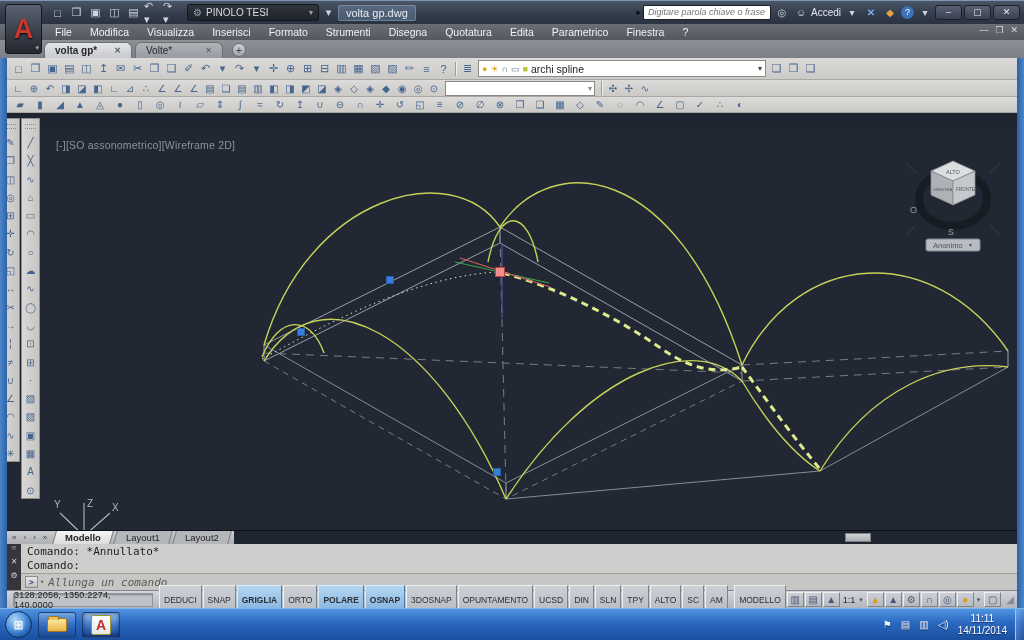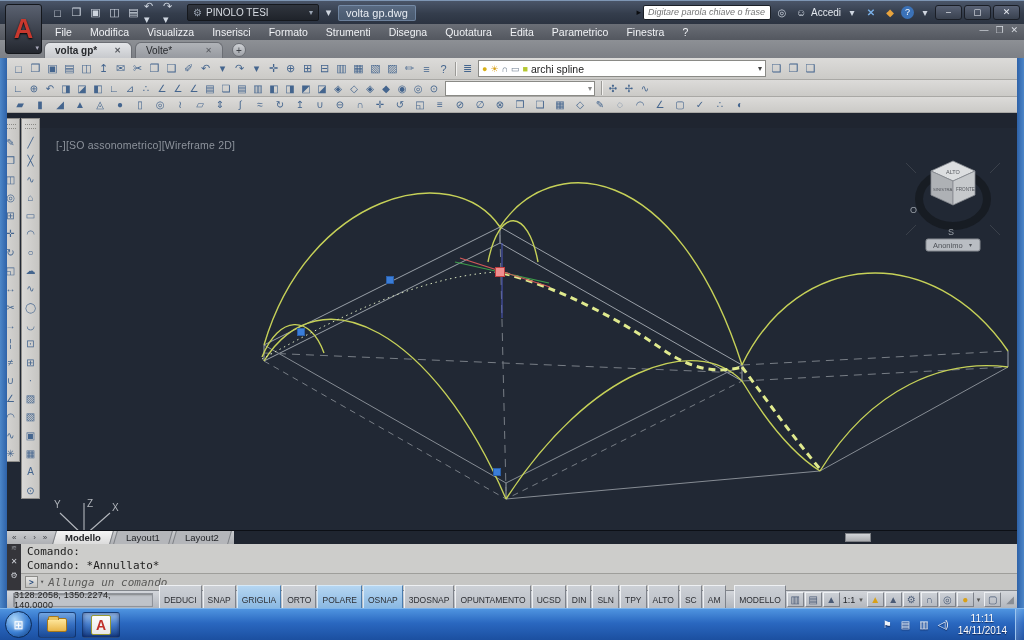--- a/index.html
+++ b/index.html
@@ -127,21 +127,21 @@
   .statusbar { position:absolute; left:0; right:0; top:590px; height:18px;
     background:linear-gradient(#d3d6db,#b2b6bd); border-top:1px solid #83878d;
     display:flex; align-items:center; font-size:9px; color:#26282c; }
   .coords { margin-left:13px; width:140px; height:14px; background:#bfc3c9; box-shadow:inset 1px 1px 2px rgba(0,0,0,.35);
     border:1px solid #8f939a; display:flex; align-items:center; justify-content:center;
     font-size:9px; letter-spacing:.2px; color:#222; }
   .toggles { display:flex; margin-left:6px; }
   .stbtn { height:30px; display:flex; align-items:center; padding:0 4px; border:1px solid;
     border-color:#eef0f3 #7e828a #7e828a #eef0f3; background:linear-gradient(#ccd0d6,#b6bac1);
     font-size:8.5px; color:#2c2e33; margin-right:1px; white-space:nowrap; }
-  .stbtn.active { background:linear-gradient(#b5d6f2,#7fb0dd); border-color:#d6e9f8 #4a7cae #4a7cae #d6e9f8; }
+  .stbtn.active { background:linear-gradient(#b5d6f2,#7fb0dd); border-color:#d6e9f8 #4a7cae #4a7cae #d6e9f8;font-weight:bold; }
   .stright { margin-left:auto; display:flex; align-items:center; margin-right:10px; }
   .stright .stbtn { font-size:8.5px; }
   .sticon { width:17px; height:15px; display:inline-flex; align-items:center; justify-content:center;
     font-size:10px; color:#4a5promoted2a5; color:#4a5a75; border:1px solid; border-color:#eef0f3 #7e828a #7e828a #eef0f3;
     background:linear-gradient(#ccd0d6,#b6bac1); margin-right:1px; }
   .sticon.lit { color:#d8a018; }
   .scaletxt { font-size:9px; margin:0 2px; }
   .resizegrip { font-size:10px; color:#888d95; margin-left:4px; }
 
   
@@ -495,22 +495,22 @@
   </div>
 
   <div class="cmd">
     <div class="cmdside">
       <span class="g">≋</span>
       <span class="i">✕</span>
       <span class="i">⚙</span>
     </div>
     <div class="cmdmain">
       <div class="cmdhist">
+        <div>Comando: *Annullato*</div>
         <div>Comando:</div>
-        <div>Comando: *Annullato*</div>
       </div>
       <div class="cmdline">
         <span class="cmdbtn">&gt;</span>
         <span class="cmdcaret">▾</span>
         <span class="cmdghost">Allunga un comando</span>
       </div>
     </div>
   </div>
 
   <div class="statusbar">

